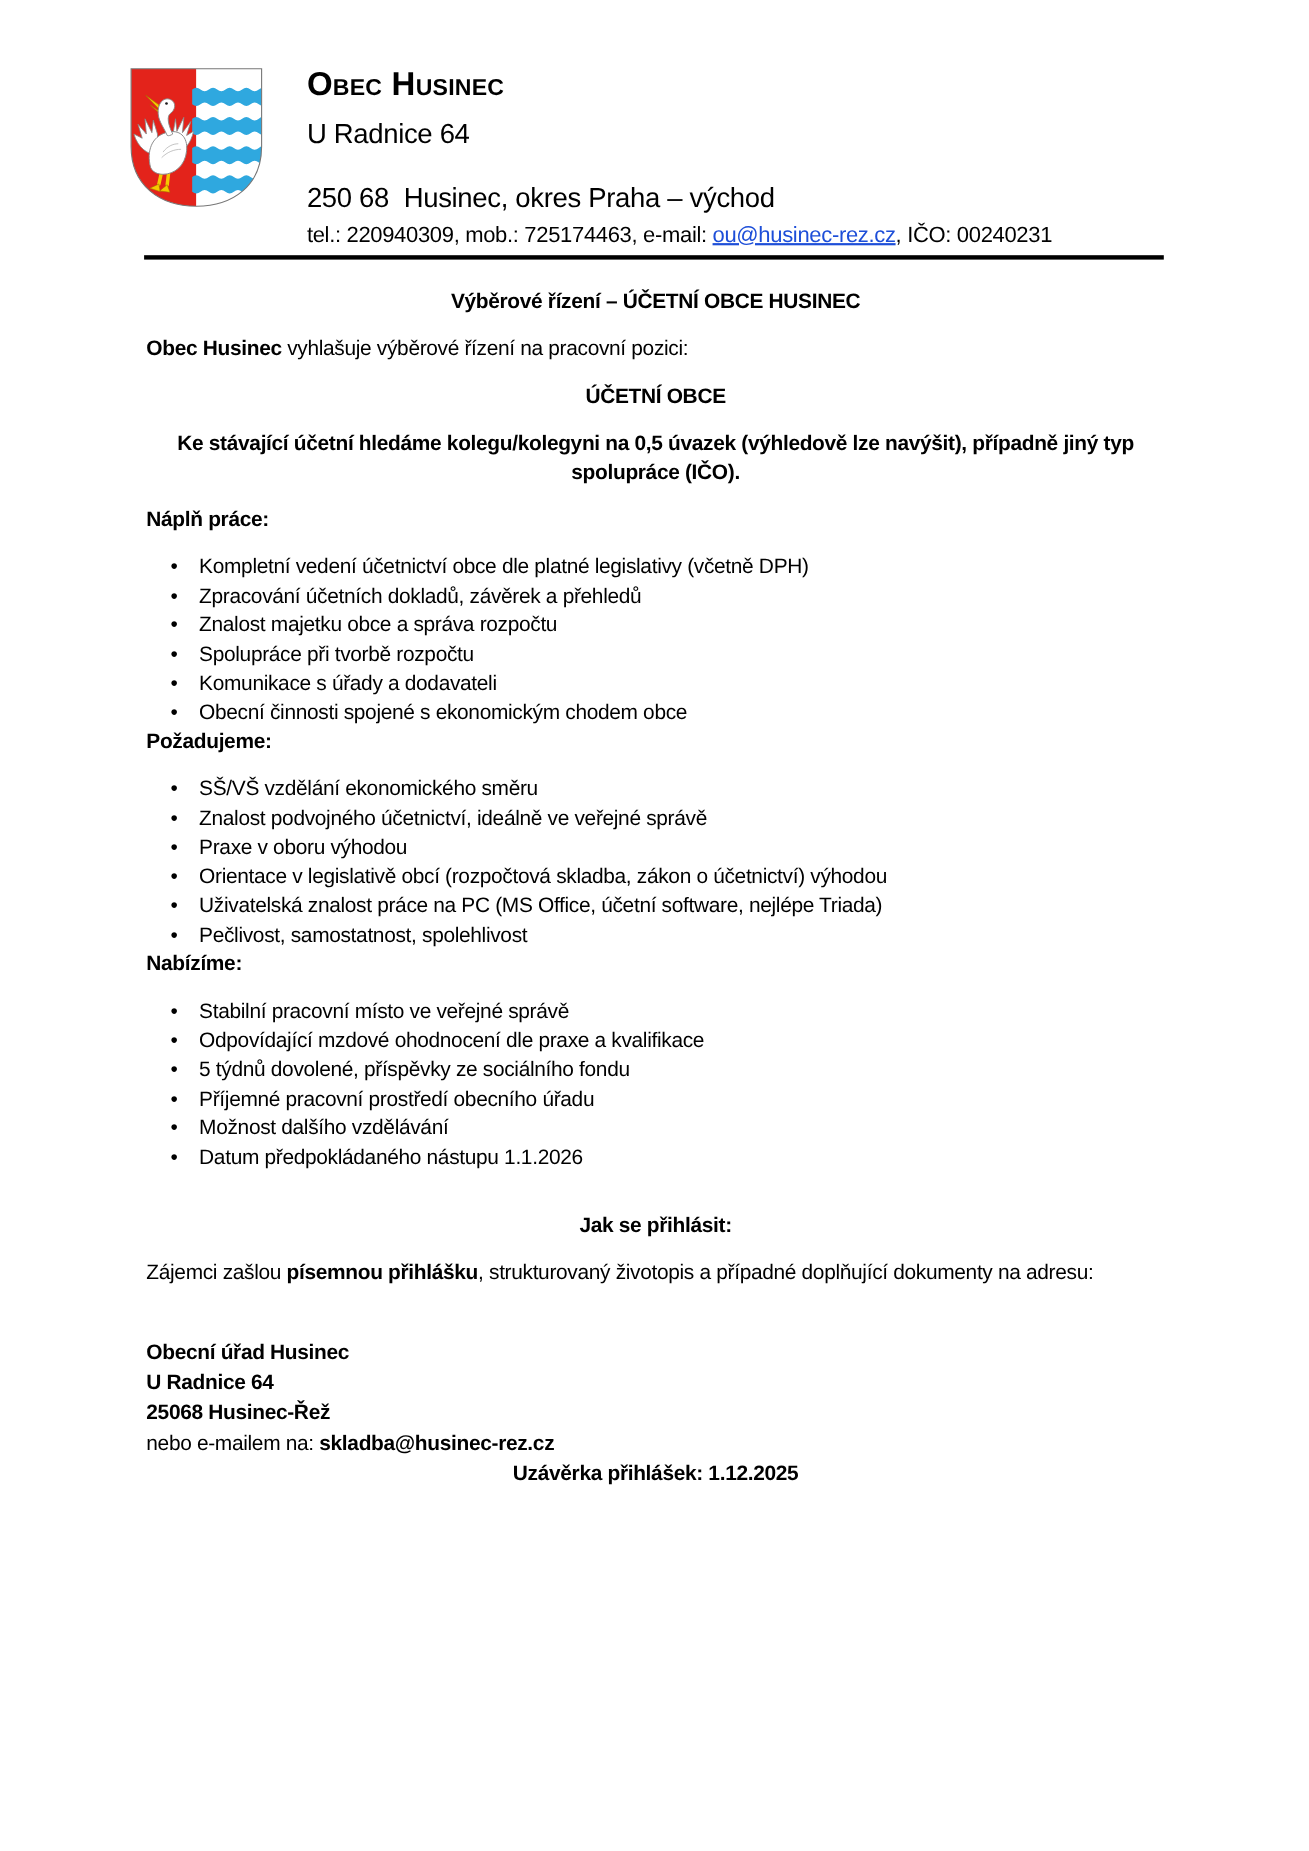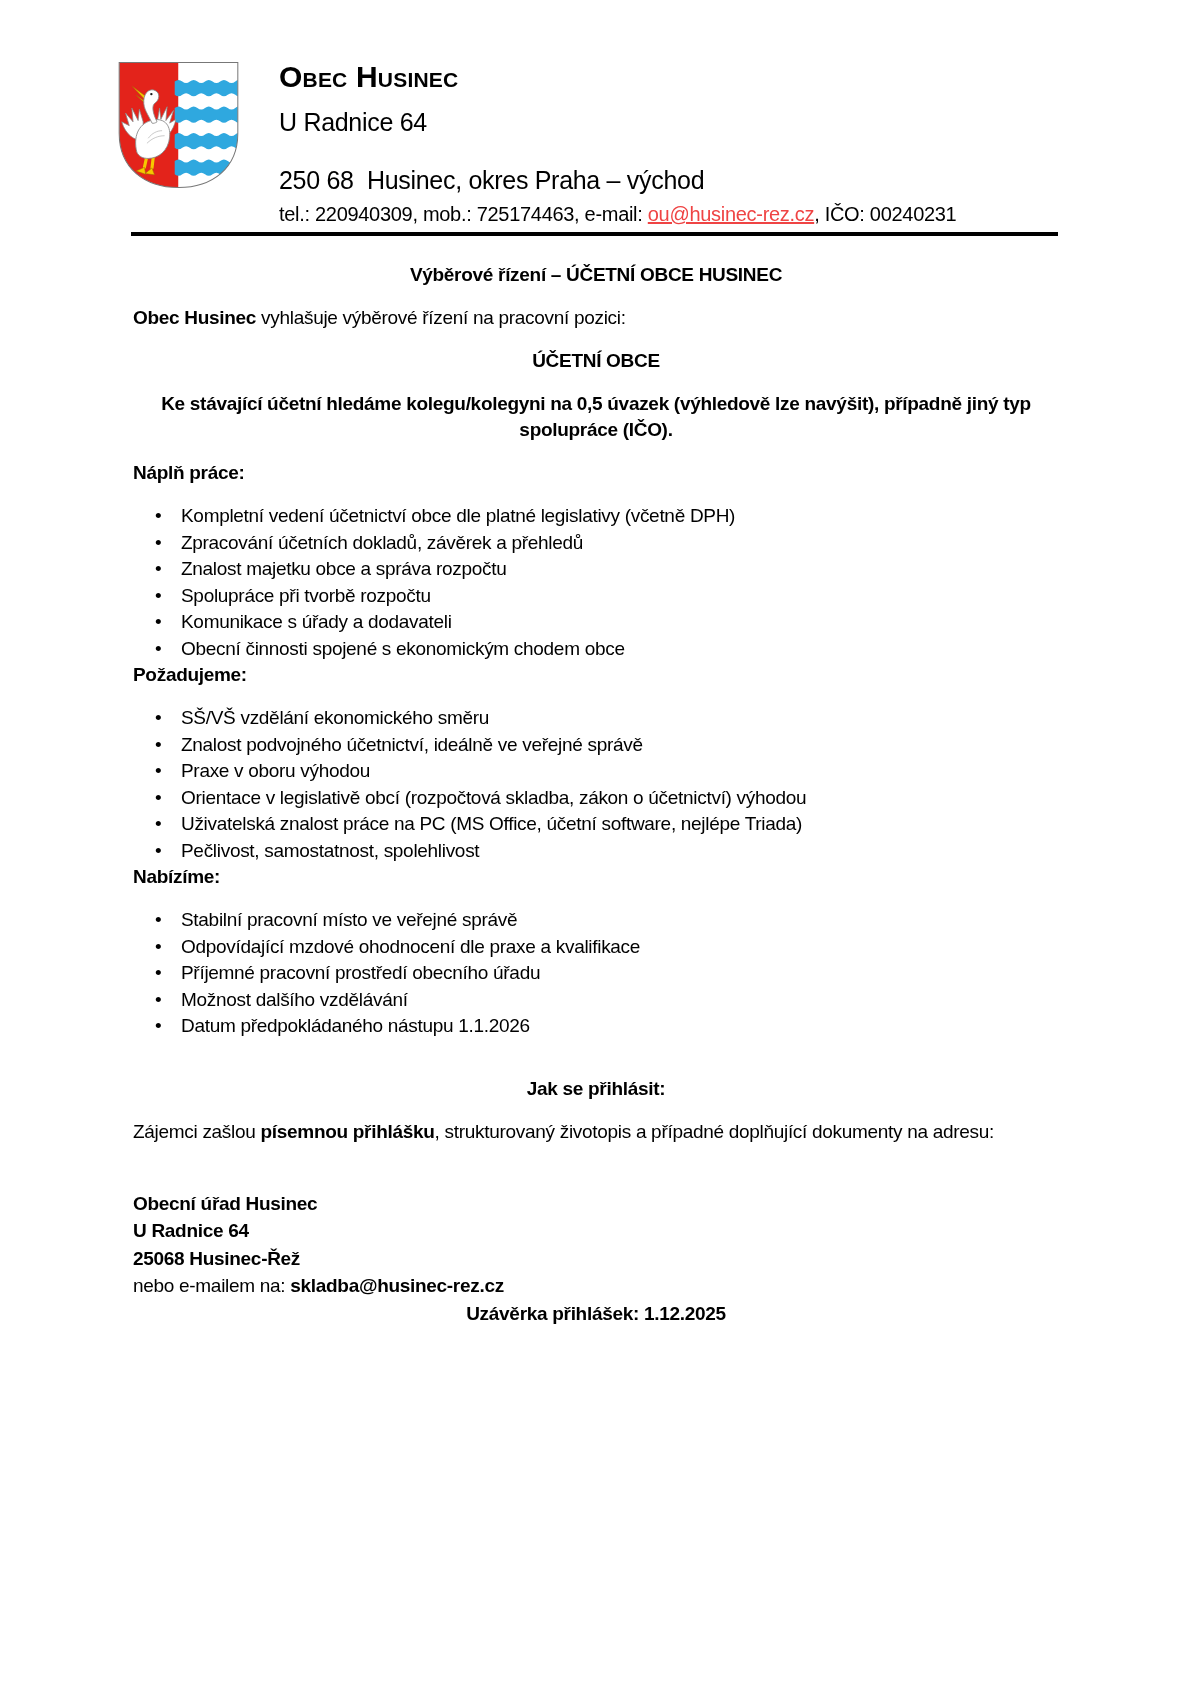--- a/index.html
+++ b/index.html
@@ -10,21 +10,21 @@
   
   .logo{position:absolute;left:111px;top:60px;width:135px;height:130px;}
   .hdr-text{letter-spacing:-0.3px;}
   .org-name{
     position:absolute;left:279px;top:60px;
     font-size:30px;font-weight:bold;font-variant:small-caps;letter-spacing:0.2px;
   }
   .street{position:absolute;left:279px;top:108px;font-size:25px;}
   .city{position:absolute;left:279px;top:166px;font-size:25px;white-space:pre;}
   .contact{position:absolute;left:279px;top:203px;font-size:20px;}
-  .contact a, .link{color:#ef4444;text-decoration:underline;cursor:pointer;}
+  .contact a, .link{color:#1d4ed8;text-decoration:underline;cursor:pointer;}
   .rule{position:absolute;left:131px;top:232px;width:927px;height:4px;background:#000;}
   
   .doc{
     position:absolute;left:133px;top:262px;width:926px;
     font-size:19px;line-height:26px;letter-spacing:-0.3px;
   }
   .doc p{margin:0 0 17px 0;}
   .b{font-weight:bold;text-align:center;}
   .sec-heading{font-weight:bold;margin:0;}
   ul.bullets{list-style:none;margin:17px 0 0 0;padding:0;}
@@ -112,20 +112,21 @@
           <li>Uživatelská znalost práce na PC (MS Office, účetní software, nejlépe Triada)</li>
           <li>Pečlivost, samostatnost, spolehlivost</li>
         </ul>
     </div>
 
     <div>
       <p class="sec-heading">Nabízíme:</p>
       <ul class="bullets">
           <li>Stabilní pracovní místo ve veřejné správě</li>
           <li>Odpovídající mzdové ohodnocení dle praxe a kvalifikace</li>
+          <li>5 týdnů dovolené, příspěvky ze sociálního fondu</li>
           <li>Příjemné pracovní prostředí obecního úřadu</li>
           <li>Možnost dalšího vzdělávání</li>
           <li>Datum předpokládaného nástupu 1.1.2026</li>
         </ul>
     </div>
 
     <p class="b big-gap">Jak se přihlásit:</p>
 
     <p><span>Zájemci zašlou </span><span class="b">písemnou přihlášku</span><span>, strukturovaný životopis a případné doplňující dokumenty na adresu:</span></p>
 

